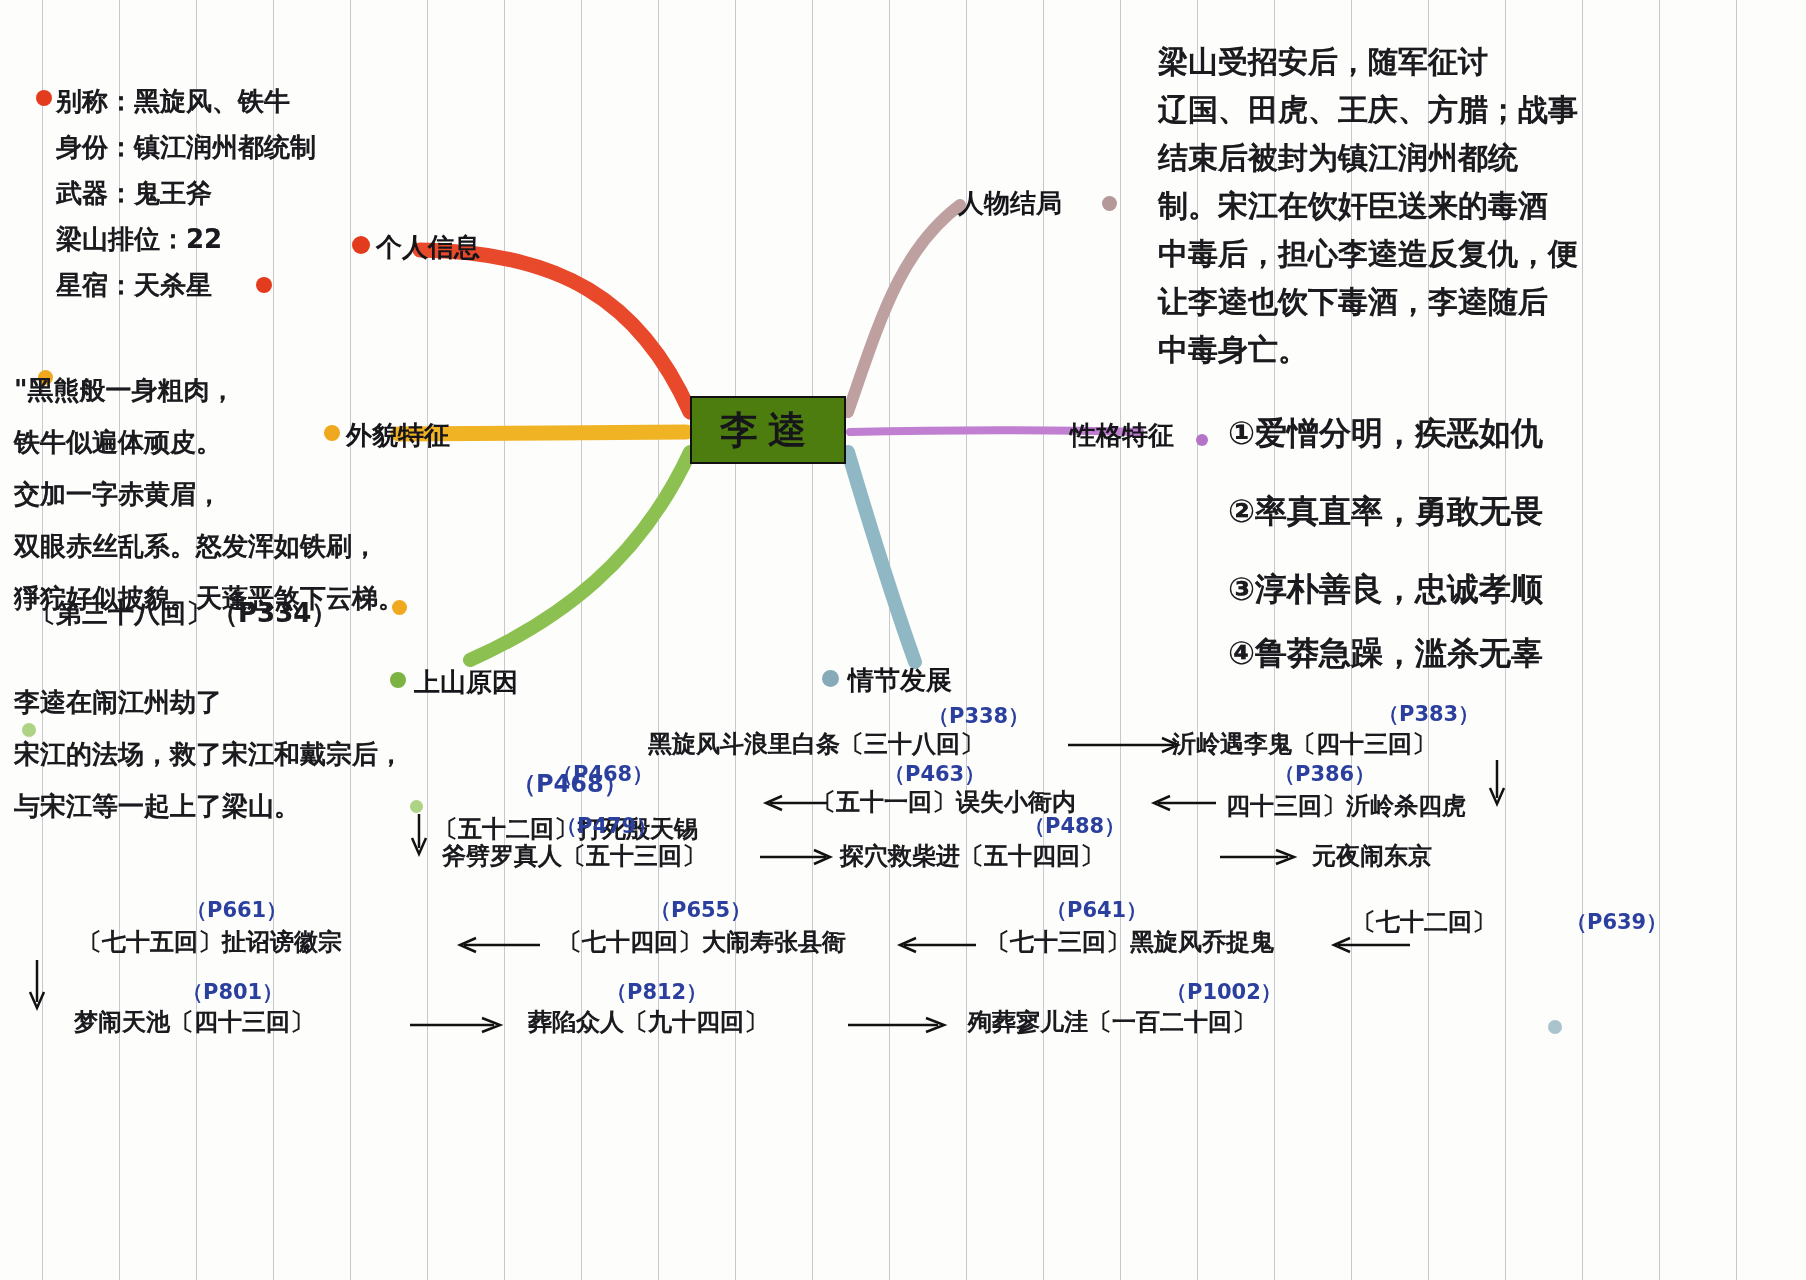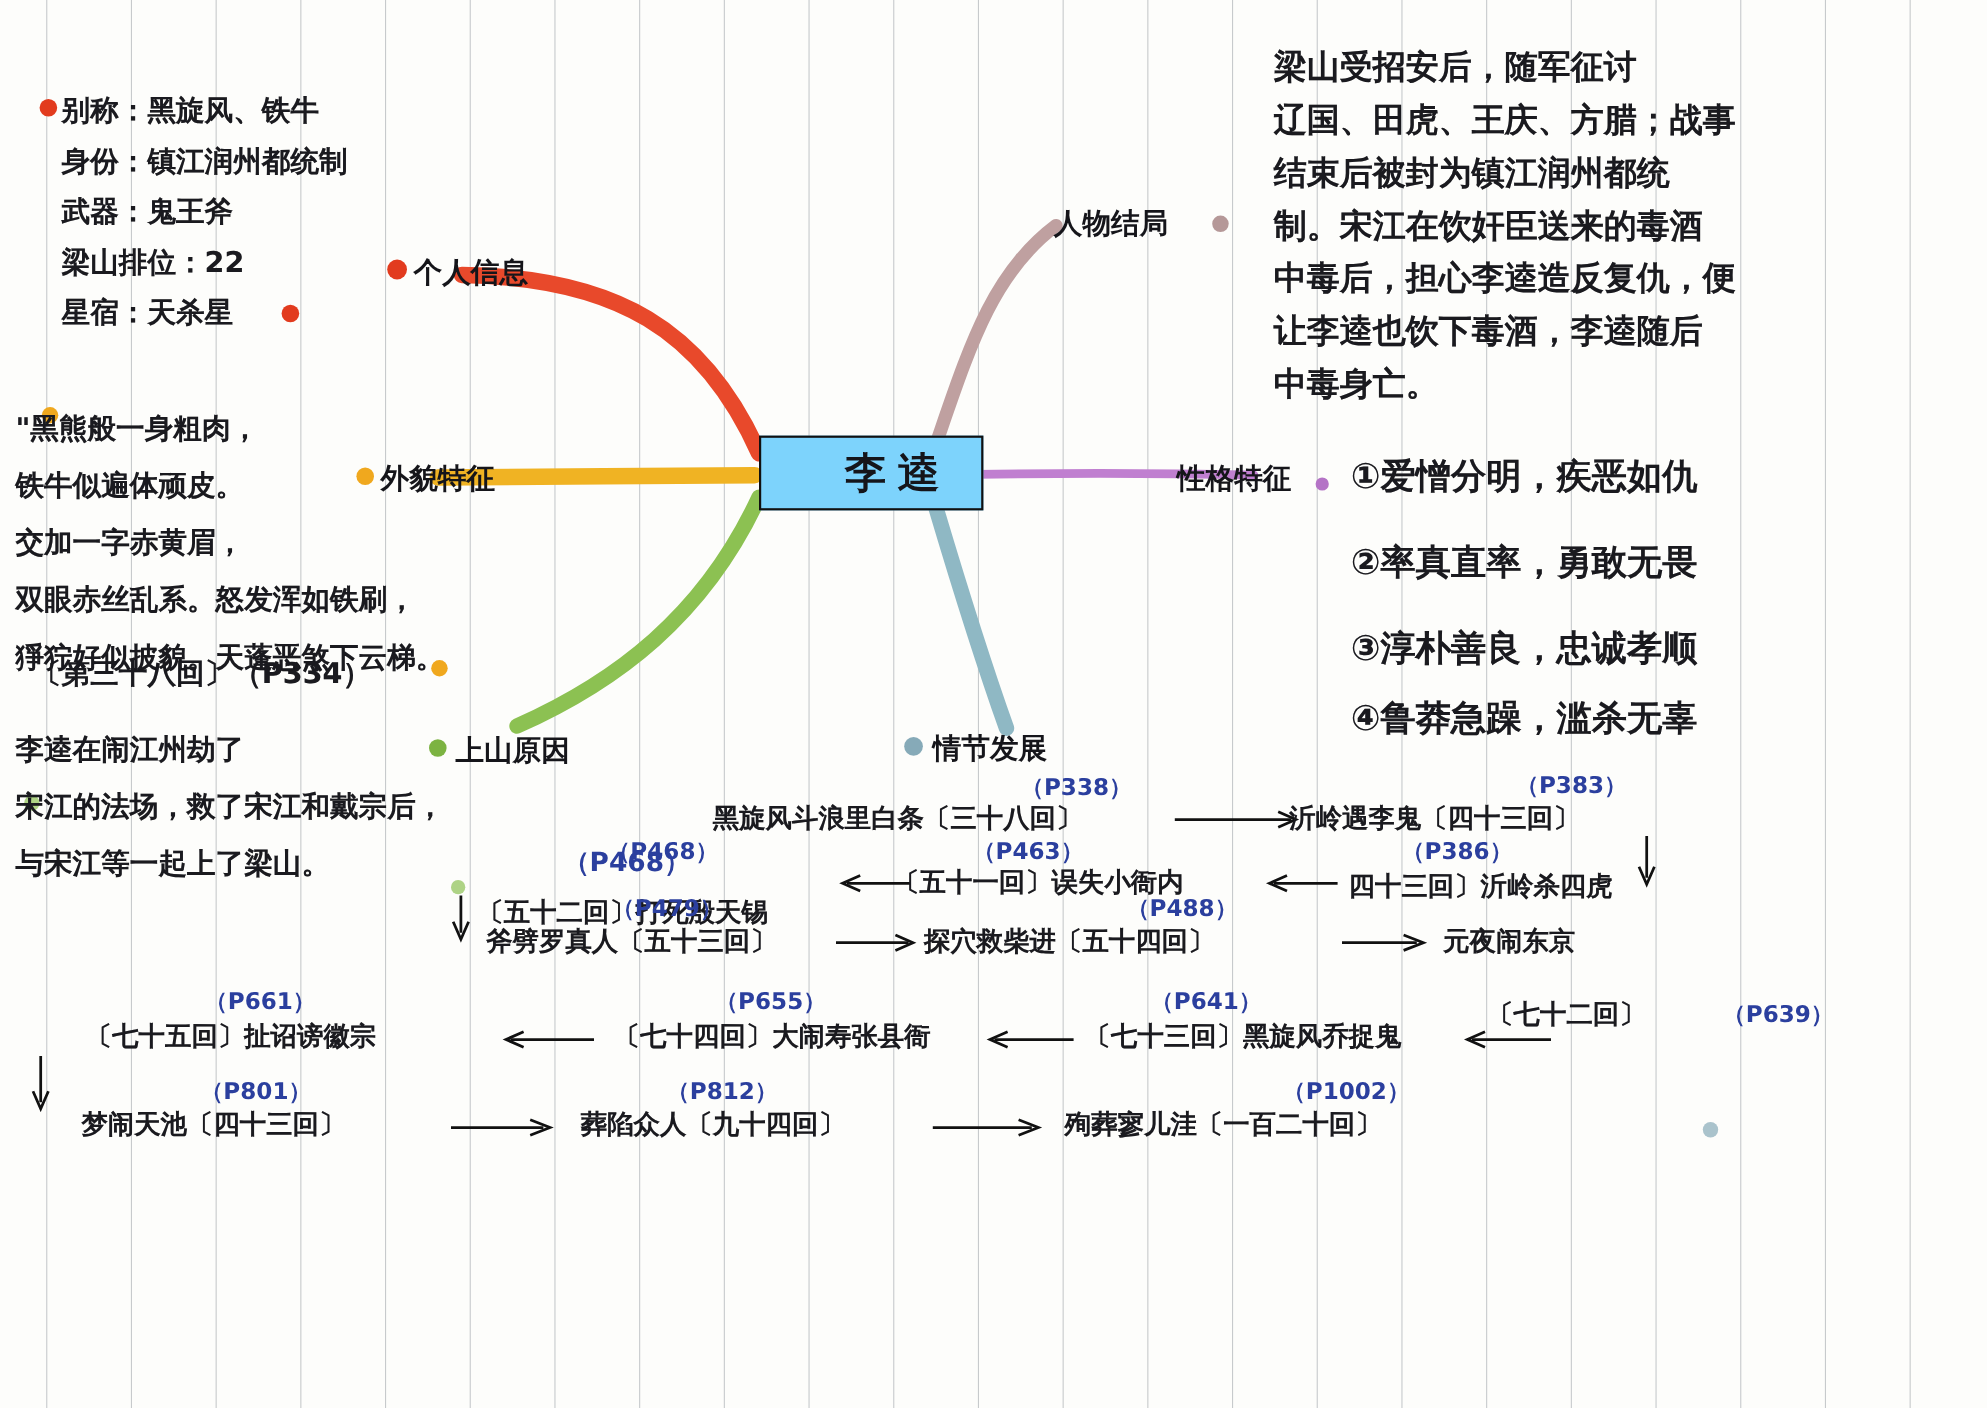--- a/index.html
+++ b/index.html
@@ -11,23 +11,23 @@
   }
   
   #rules{position:absolute;inset:0;pointer-events:none;}
   #rules div{position:absolute;top:0;bottom:0;width:1px;background:#9aa0a6;opacity:.55;}
   .blk{color:#1a1a1f;font-weight:600;}
   .ink{ text-shadow:0 0 .5px rgba(0,0,0,.35); }
 
   
   #center-node{
     position:absolute;left:690px;top:396px;width:152px;height:64px;
-    border:2.5px solid #111;background:#7dd3fc;
+    border:2.5px solid #111;background:#4d7c0f;
     display:flex;align-items:center;justify-content:center;
-    font-size:38px;font-weight:700;letter-spacing:10px;padding-left:48px;
+    font-size:38px;font-weight:700;letter-spacing:10px;
   }
   
   #branches{position:absolute;inset:0;pointer-events:none;}
 
   .dot{position:absolute;border-radius:50%;}
   .label{position:absolute;font-size:26px;font-weight:700;white-space:nowrap;}
 
   .para{position:absolute;font-size:26px;line-height:46px;white-space:pre;font-weight:600;}
   .para-r{position:absolute;font-size:30px;line-height:48px;white-space:pre;font-weight:600;}
   .trait{position:absolute;font-size:32px;font-weight:600;white-space:nowrap;}
@@ -117,21 +117,21 @@
 梁山排位：22
 星宿：天杀星</div>
 
 <div class="para ink blk" id="ap" style="left:14px;top:364px;line-height:52px;">"黑熊般一身粗肉，
 铁牛似遍体顽皮。
 交加一字赤黄眉，
 双眼赤丝乱系。怒发浑如铁刷，
 猙狞好似披貌。天蓬恶煞下云梯。</div>
 <div class="para ink blk" id="apc" style="left:14px;top:590px;margin-left:16px;">〔第三十八回〕（P334）</div>
 
-<div class="para ink blk" id="jr" style="left:14px;top:656px;line-height:52px;">李逵在闹江州劫了
+<div class="para ink blk" id="jr" style="left:14px;top:676px;line-height:52px;">李逵在闹江州劫了
 宋江的法场，救了宋江和戴宗后，
 与宋江等一起上了梁山。</div>
 <div class="pg" style="left:512px;top:768px;font-size:24px;">（P468）</div>
 
 <div class="para-r ink blk" id="oc" style="left:1158px;top:38px;">梁山受招安后，随军征讨
 辽国、田虎、王庆、方腊；战事
 结束后被封为镇江润州都统
 制。宋江在饮奸臣送来的毒酒
 中毒后，担心李逵造反复仇，便
 让李逵也饮下毒酒，李逵随后

